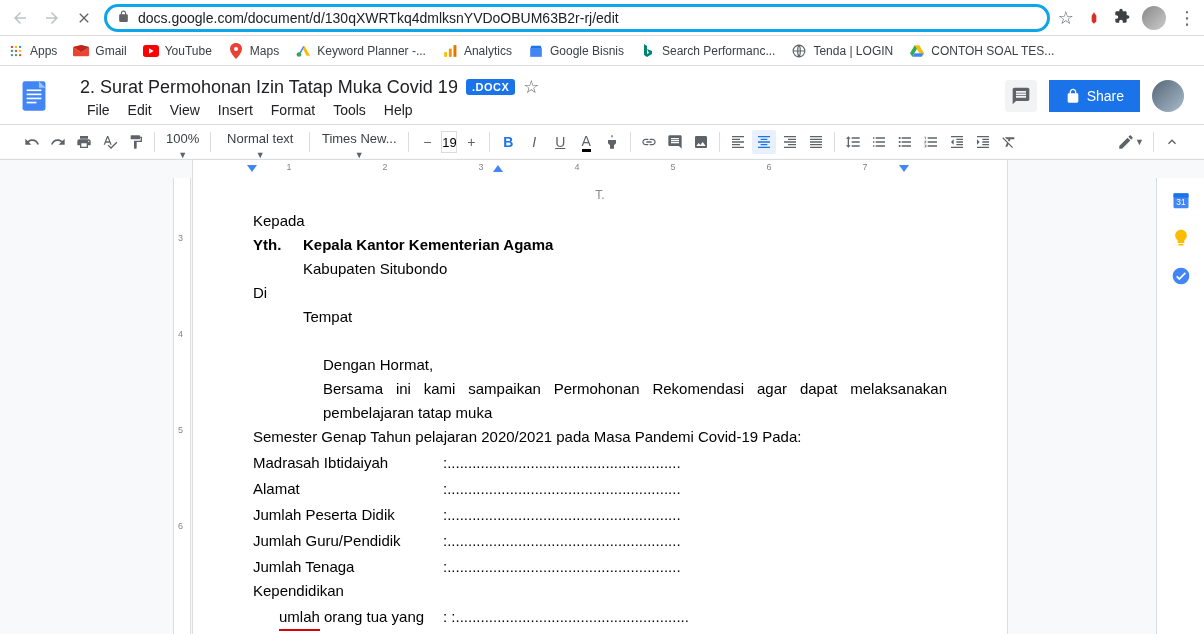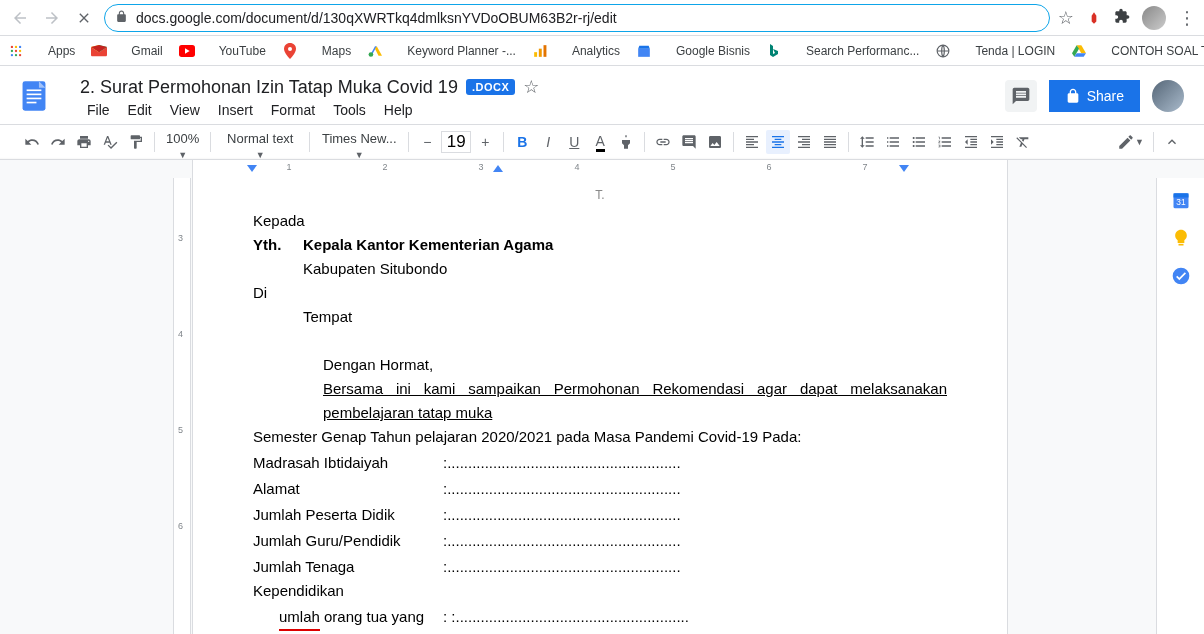--- a/index.html
+++ b/index.html
@@ -2,29 +2,29 @@
 <html><head>
 <meta charset="utf-8">
 <style>
 * { margin: 0; padding: 0; box-sizing: border-box; font-family: Arial, sans-serif; }
 body { width: 1204px; height: 634px; overflow: hidden; background: #fff; }
 
 
 .browser-bar { height: 36px; display: flex; align-items: center; padding: 0 8px; border-bottom: 1px solid #dadce0; gap: 8px; }
 .nav-btn { width: 24px; height: 24px; display: flex; align-items: center; justify-content: center; color: #5f6368; cursor: pointer; }
 .nav-btn.disabled { color: #bdc1c6; }
-.url-bar { flex: 1; height: 28px; background: #fff; border-radius: 14px; display: flex; align-items: center; padding: 0 10px; gap: 8px; font-size: 14px; color: #202124; border:1px solid #0ea5e9;}
+.url-bar { flex: 1; height: 28px; background: #fff; border-radius: 14px; display: flex; align-items: center; padding: 0 10px; gap: 8px; font-size: 14px; color: #202124; border:3px solid #0ea5e9;}
 .url-bar .lock { color: #5f6368; font-size: 12px; }
 .browser-actions { display: flex; align-items: center; gap: 12px; color: #5f6368; }
 .avatar-small { width: 24px; height: 24px; border-radius: 50%; background: linear-gradient(135deg,#888,#ccc); }
 .ext-icon { width: 16px; height: 16px; display:flex; align-items:center; justify-content:center; }
 
 
 .bookmarks-bar { height: 30px; display: flex; align-items: center; padding: 0 8px; gap: 16px; border-bottom: 1px solid #dadce0; font-size: 12px; color: #3c4043; }
-.bookmark { display: flex; align-items: center; gap: 24px; cursor: pointer; white-space: nowrap; }
+.bookmark { display: flex; align-items: center; gap: 6px; cursor: pointer; white-space: nowrap; }
 .bookmark-icon { width: 16px; height: 16px; display: flex; align-items: center; justify-content: center; }
 
 
 .docs-header { display: flex; align-items: flex-start; padding: 8px 12px 0; gap: 24px; }
 .docs-logo { width: 36px; height: 36px; border-radius: 4px; display: flex; align-items: center; justify-content: center; margin: 4px 4px 0 4px; }
 .docs-logo svg { width: 36px; height: 36px; }
 .docs-title-area { flex: 1; }
 .docs-title-row { display: flex; align-items: center; gap: 8px; margin-bottom: 2px; padding-top:2px;}
 .docs-title { font-size: 18px; color: #202124; }
 .docx-badge { background: #1a73e8; color: #fff; font-size: 11px; font-weight: bold; padding: 2px 6px; border-radius: 3px; letter-spacing: 0.5px;}
@@ -35,21 +35,21 @@
 .comment-btn { width: 32px; height: 32px; display: flex; align-items: center; justify-content: center; color: #5f6368; background:#f1f3f4; border-radius:4px;}
 .share-btn { background: #1a73e8; color: #fff; border: none; border-radius: 0; padding: 8px 16px; font-size: 14px; font-weight: 500; display: flex; align-items: center; gap: 6px; cursor: pointer; }
 .avatar-docs { width: 32px; height: 32px; border-radius: 50%; background: linear-gradient(135deg,#567,#abc); }
 
 
 .toolbar { height: 36px; display: flex; align-items: center; padding: 0 20px; border-top: 1px solid #dadce0; border-bottom: 1px solid #dadce0; gap: 2px; margin-top:4px; box-shadow: inset 0 -2px 2px -2px rgba(0,0,0,0.1);}
 .tb-btn { min-width: 24px; height: 24px; display: flex; align-items: center; justify-content: center; color: #5f6368; cursor: pointer; padding: 0 3px; font-size: 14px; }
 .tb-sep { width: 1px; height: 20px; background: #dadce0; margin: 0 4px; }
 .tb-select { height: 24px; border: 1px solid transparent; font-size: 13px; color: #3c4043; padding: 0 4px; display: flex; align-items: center; gap: 4px; cursor: pointer; flex-direction: column; }
 .tb-select.wide { min-width: 86px; }
-.tb-number { width: 30px; text-align: center; border: 1px solid #dadce0; font-size: 17px; height: 22px; }
+.tb-number { width: 16px; text-align: center; border: 1px solid #dadce0; font-size: 13px; height: 22px; }
 .tb-active { background: #e8f0fe; color: #1a73e8; border-radius: 2px; }
 .caret { font-size: 9px; color: #5f6368; }
 
 
 .ruler-area { background: #f8f9fa; display:flex;}
 .ruler { height: 18px; position: relative; font-size: 9px; color: #80868b; overflow: hidden; background:#fff; margin-left: 192px; width: 816px; border-left: 1px solid #dadce0; border-right: 1px solid #dadce0;}
 .ruler-inner { position: relative; height: 100%; }
 .ruler-num { position: absolute; top: 2px; transform: translateX(-50%); }
 .ruler-marker { position: absolute; top:5px; width: 0; height: 0; border-left: 5px solid transparent; border-right: 5px solid transparent; border-top: 7px solid #4285f4; }
 .ruler-marker.up { border-top:none; border-bottom: 7px solid #4285f4; top:5px;}
@@ -442,21 +442,21 @@
       <div>Kepada</div>
       <div class="row">
         <span class="lbl">Yth.</span>
         <span>Kepala Kantor Kementerian Agama</span>
       </div>
       <div class="indent">Kabupaten Situbondo</div>
       <div>Di</div>
       <div class="indent">Tempat</div>
       <br>
       <div class="indent2">Dengan Hormat,</div>
-      <div class="indent2" style="text-align:justify;text-decoration:underline;">Bersama ini kami sampaikan Permohonan Rekomendasi agar dapat melaksanakan pembelajaran tatap muka</div>
+      <div class="indent2" style="text-align:justify;">Bersama ini kami sampaikan Permohonan Rekomendasi agar dapat melaksanakan pembelajaran tatap muka</div>
       <div>Semester Genap Tahun pelajaran 2020/2021 pada Masa Pandemi Covid-19 Pada:</div>
       <div class="form-row">
           <span class="form-label">Madrasah Ibtidaiyah</span>
           <span class="form-dots">:........................................................</span>
         </div>
       <div class="form-row">
           <span class="form-label">Alamat</span>
           <span class="form-dots">:........................................................</span>
         </div>
       <div class="form-row">

